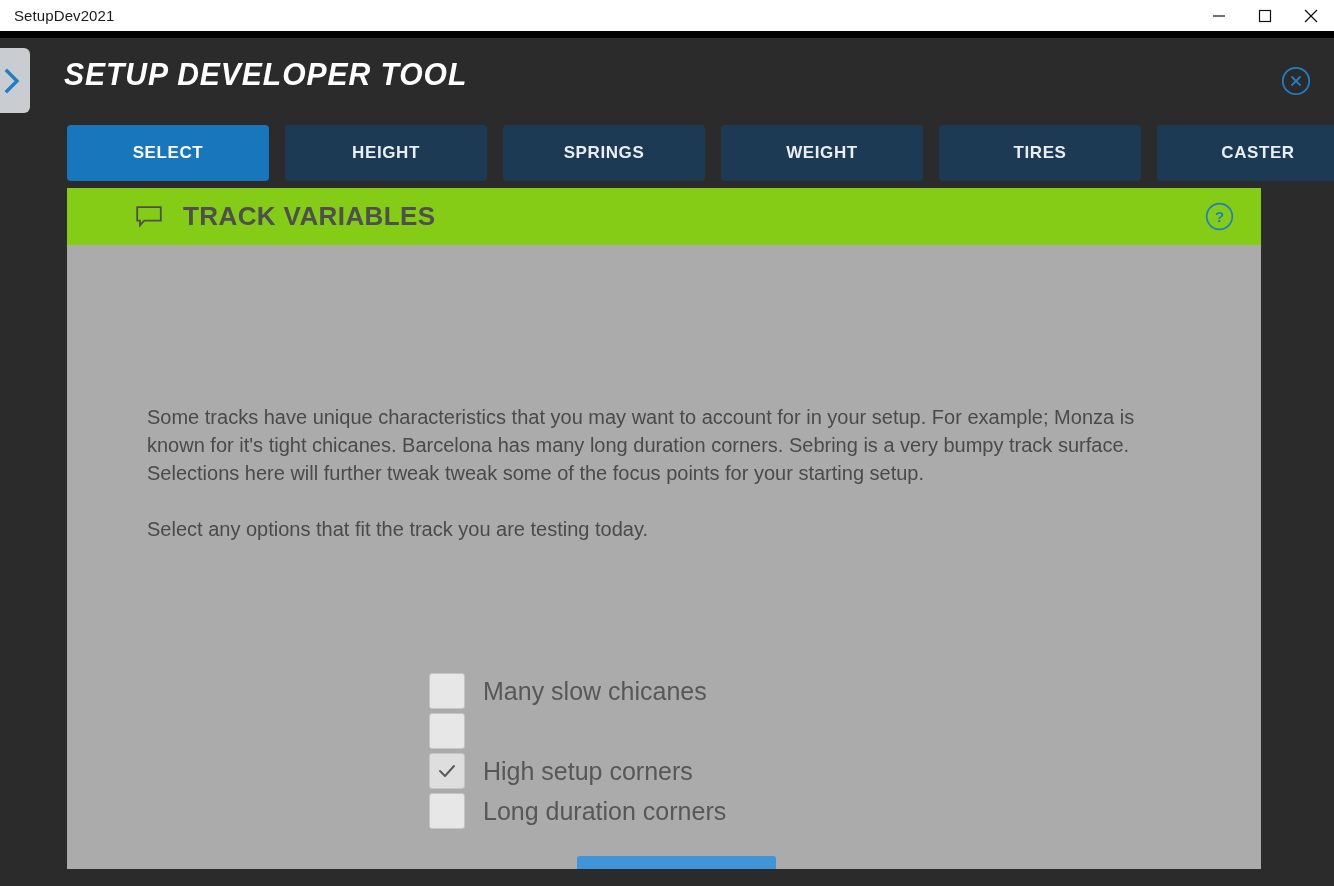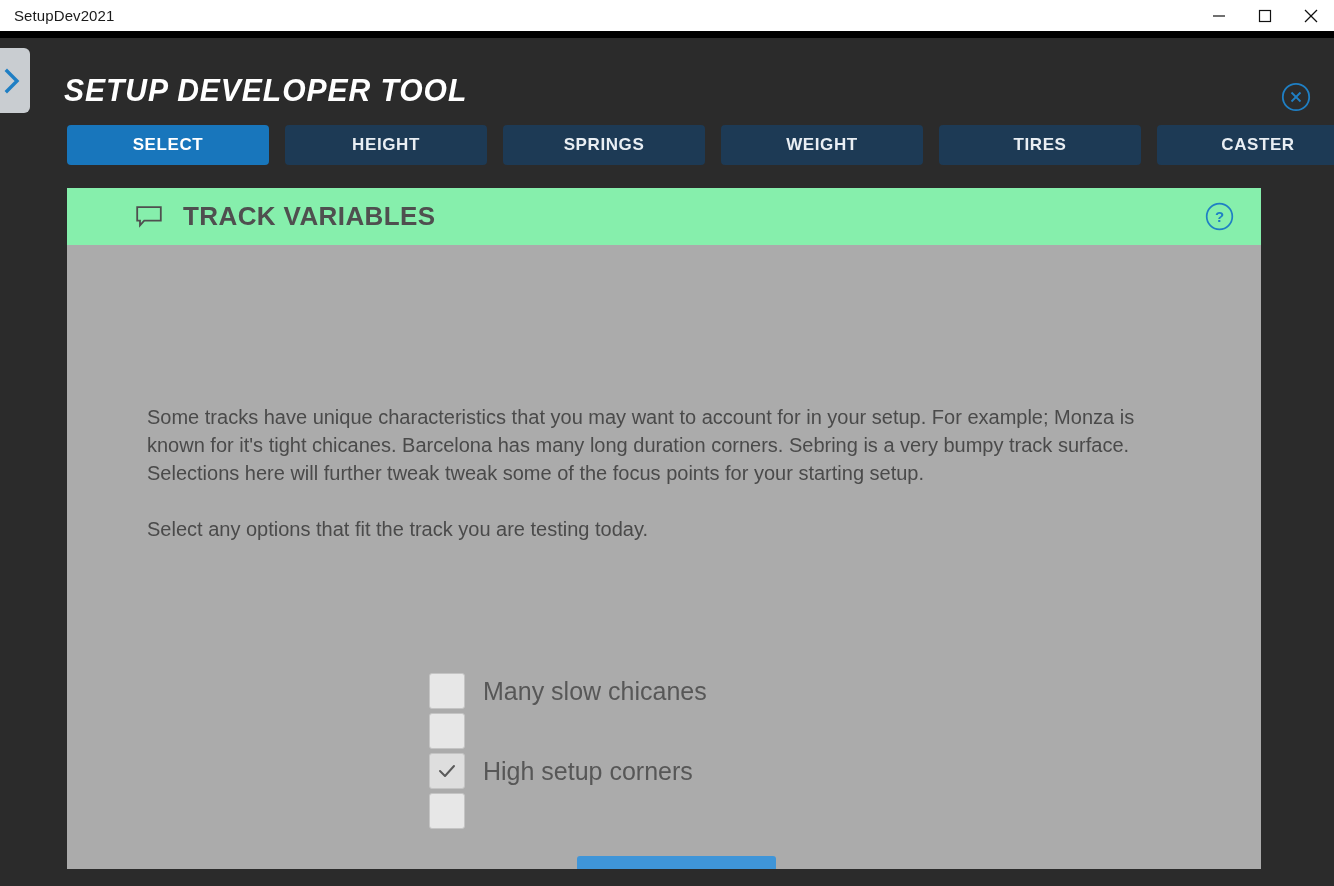--- a/index.html
+++ b/index.html
@@ -79,21 +79,21 @@
     display: flex;
     align-items: center;
     justify-content: center;
     z-index: 6;
   }
   .side-handle svg { display: block; }
 
   
   .app-header {
     position: absolute;
-    top: 16px; left: 0;
+    top: 0; left: 0;
     width: 100%;
     height: 102px;
     text-decoration: underline;
   }
   .app-title {
     position: absolute;
     left: 64px;
     top: 18px;
     font-size: 32px;
     font-weight: bold;
@@ -118,21 +118,21 @@
     top: 87px;
     left: 67px;
     display: flex;
     gap: 16px;
     width: 1300px;
     height: 44px;
   }
   .tab {
     width: 202px;
     flex: 0 0 202px;
-    height: 40px;
+    height: 56px;
     border-radius: 4px;
     background: #1d3a55;
     color: #e9eef3;
     font-size: 17px;
     font-weight: bold;
     letter-spacing: 0.6px;
     display: flex;
     align-items: center;
     justify-content: center;
     white-space: nowrap;
@@ -146,21 +146,21 @@
     position: absolute;
     top: 150px;
     left: 67px;
     width: 1194px;
     height: 681px;
     background: #ababab;
     overflow: hidden;
   }
   .panel-header {
     height: 57px;
-    background: #86efac;
+    background: #84cc16;
     display: flex;
     align-items: center;
     position: relative;
   }
   .panel-header-icon {
     margin-left: 68px;
     display: flex;
     align-items: center;
   }
   .panel-header-title {
@@ -360,20 +360,21 @@
           <div class="option-row">
             <div class="checkbox checked">
               <svg width="22" height="22" viewBox="0 0 22 22">
                 <polyline points="4,11 9,16 18,6" fill="none" stroke="#5a5a5a" stroke-width="2" stroke-linecap="round" stroke-linejoin="round"></polyline>
               </svg>
             </div>
             <div class="option-label">High setup corners</div>
           </div>
           <div class="option-row">
             <div class="checkbox"></div>
+            <div class="option-label">Long duration corners</div>
           </div>
         </div>
 
       <button class="done-btn">DONE</button>
     </div>
 
   </div>
 </div>
 
 </body></html>

